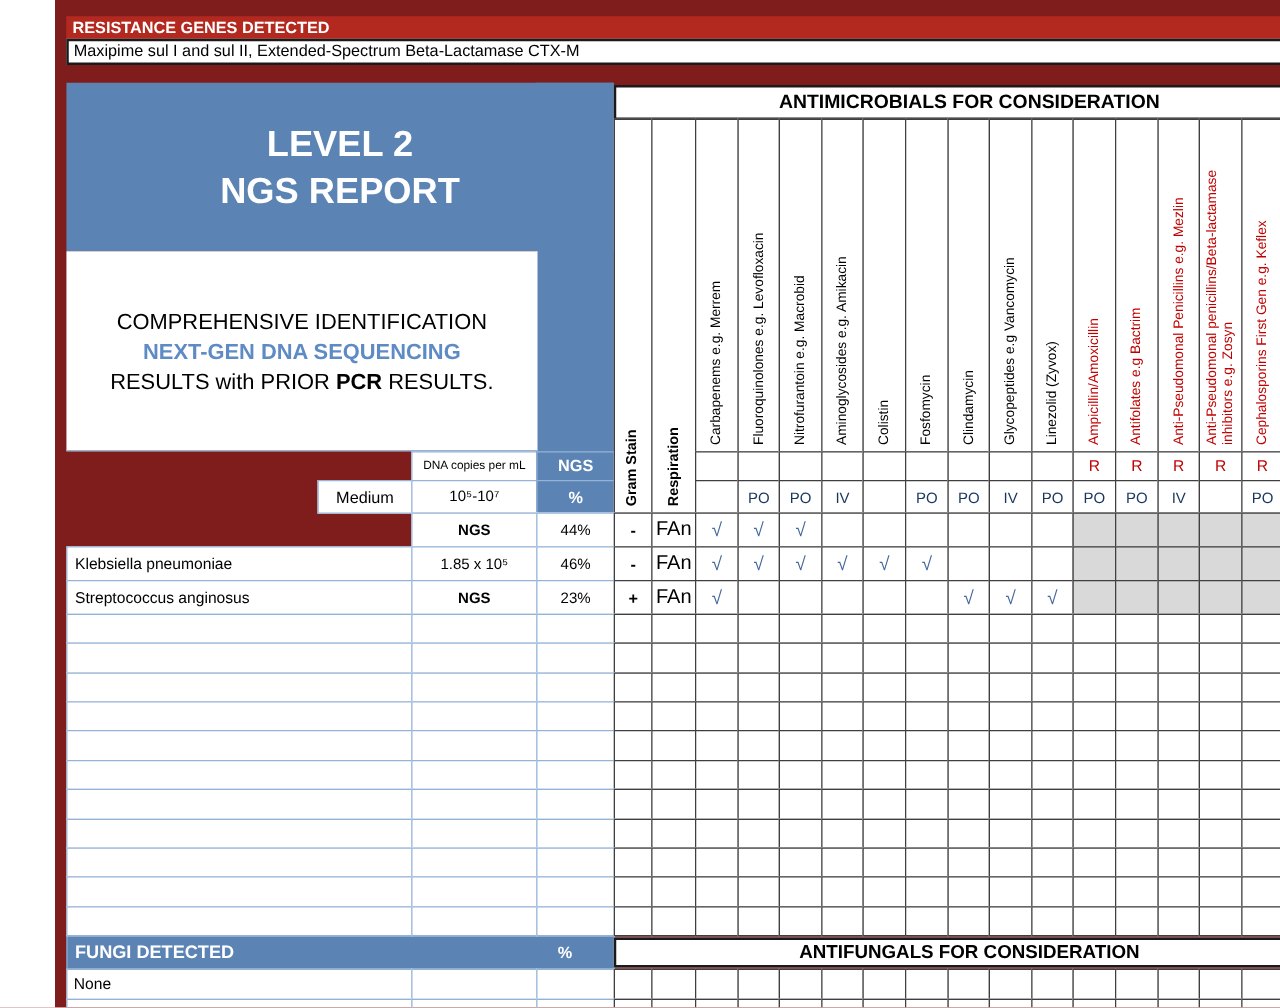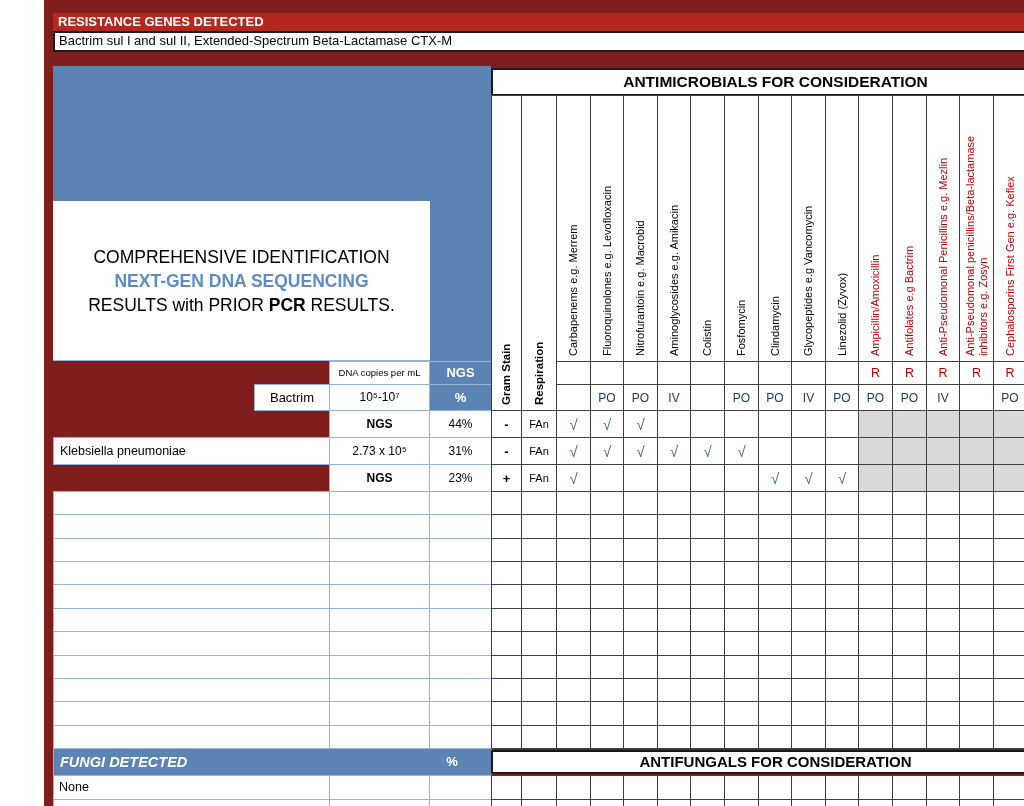--- a/index.html
+++ b/index.html
@@ -38,72 +38,74 @@
       font-weight:bold;font-size:13px;text-align:center;line-height:22px;}
   #cell-bactload{left:0;top:318px;width:202px;height:27px;background:var(--blue);color:#fff;
       font-weight:bold;font-size:15.5px;line-height:25px;padding-left:8px;}
   #cell-medium{left:201px;top:318px;width:76px;height:27px;text-align:center;font-size:13px;line-height:25px;}
   #cell-range{left:276px;top:318px;width:101px;height:27px;text-align:center;font-size:12px;line-height:25px;}
   #cell-pct{left:376px;top:318px;width:63px;height:27px;background:var(--blue);color:#fff;
       font-weight:bold;font-size:13px;text-align:center;line-height:25px;}
 
   #fungi-banner{left:0;top:682px;width:439px;height:28px;background:var(--blue);
       border:1px solid var(--lblue);color:#fff;font-weight:bold;}
-  #fungi-label{position:absolute;left:6px;top:0;font-size:14.5px;line-height:26px;font-style:italic;}
+  #fungi-label{position:absolute;left:6px;top:0;font-size:14.5px;line-height:26px;}
   #fungi-pct{position:absolute;left:367px;top:0;width:62px;text-align:center;font-size:13px;line-height:26px;}
   #cell-none-name{left:0;top:709px;width:277px;height:25px;font-size:12.5px;line-height:23px;padding-left:5px;}
   #cell-none-val{left:276px;top:709px;width:101px;height:25px;}
   #cell-none-pct{left:376px;top:709px;width:63px;height:25px;}
 
   
   .rcell{background:#fff;border:1px solid #3f3f3f;}
   .cc{display:flex;align-items:center;justify-content:center;}
   .hdrcell{display:flex;justify-content:center;overflow:hidden;}
   .rot{writing-mode:vertical-rl;transform:rotate(180deg);font-size:11px;line-height:12.5px;
        padding-top:5px;max-height:100%;}
   .rot.bold{font-weight:bold;font-size:11.5px;}
   .redtxt{color:var(--red);}
   .graybg{background:var(--gray);}
   .check{color:var(--check);font-size:15px;}
   .route{color:var(--navy);font-size:12px;}
   .rmark{color:var(--red);font-size:12.5px;}
   .gramv{font-weight:bold;font-size:13px;}
-  .respv{font-size:11px;}
+  .respv{font-size:16px;}
   .orgname{font-size:12.5px;padding-left:6px;display:flex;align-items:center;}
   .orgval{font-size:12px;}
   .orgval.bold{font-weight:bold;}
 </style>
 </head>
 <body>
 
 <div id="page">
 
   <div class="abs" id="banner-red"><span>RESISTANCE GENES DETECTED</span></div>
 
-  <div class="abs" id="genes-row"><span>Bactrim sul I and sul II, Extended-Spectrum Beta-Lactamase CTX-M</span></div>
+  <div class="abs" id="genes-row"><span>Maxipime sul I and sul II, Extended-Spectrum Beta-Lactamase CTX-M</span></div>
 
   <div class="abs" id="main">
 
     <div class="abs" id="blue-strip"></div>
 
     <div class="abs" id="blue-header">
+      <div>LEVEL 2</div>
+      <div>NGS REPORT</div>
     </div>
 
     <div class="abs" id="info-box">
       <div>COMPREHENSIVE IDENTIFICATION</div>
       <div class="info-l2">NEXT-GEN DNA SEQUENCING</div>
       <div><span>RESULTS with PRIOR </span><b>PCR</b><span> RESULTS.</span></div>
     </div>
 
     <div class="abs" id="amr-title">ANTIMICROBIALS FOR CONSIDERATION</div>
 
     <div class="abs lcell" id="cell-dna">DNA copies per mL</div>
     <div class="abs lcell" id="cell-ngs">NGS</div>
 
-    <div class="abs lcell" id="cell-medium">Bactrim</div>
+    <div class="abs lcell" id="cell-medium">Medium</div>
     <div class="abs lcell" id="cell-range">10⁵-10⁷</div>
     <div class="abs lcell" id="cell-pct">%</div>
 
     <div class="abs" id="fungi-banner">
       <span id="fungi-label">FUNGI DETECTED</span>
       <span id="fungi-pct">%</span>
     </div>
     <div class="abs" id="antifungals-box">ANTIFUNGALS FOR CONSIDERATION</div>
 
     <div class="abs lcell" id="cell-none-name">None</div>
@@ -257,24 +259,24 @@
       <div class="abs rcell cc check graybg" style="left: 805px; top: 344px; width: 35px; height: 28px;"></div>
       <div class="abs rcell cc check graybg" style="left: 839px; top: 344px; width: 35px; height: 28px;"></div>
       <div class="abs rcell cc check graybg" style="left: 873px; top: 344px; width: 34px; height: 28px;"></div>
       <div class="abs rcell cc check graybg" style="left: 906px; top: 344px; width: 35px; height: 28px;"></div>
       <div class="abs rcell cc check graybg" style="left: 940px; top: 344px; width: 34px; height: 28px;"></div>
       <div class="abs rcell cc check graybg" style="left: 973px; top: 344px; width: 35px; height: 28px;"></div>
       <div class="abs lcell orgname" style="left: 0px; top: 371px; width: 277px; height: 28px;">
         <span>Klebsiella pneumoniae</span>
       </div>
       <div class="abs lcell cc orgval" style="left: 276px; top: 371px; width: 101px; height: 28px;">
-        <span>2.73 x 10⁵</span>
+        <span>1.85 x 10⁵</span>
       </div>
       <div class="abs lcell cc orgval" style="left: 376px; top: 371px; width: 63px; height: 28px;">
-        <span>31%</span>
+        <span>46%</span>
       </div>
       <div class="abs rcell cc gramv" style="left: 438px; top: 371px; width: 31px; height: 28px;">
         <span>-</span>
       </div>
       <div class="abs rcell cc respv" style="left: 468px; top: 371px; width: 36px; height: 28px;">
         <span>FAn</span>
       </div>
       <div class="abs rcell cc check" style="left: 503px; top: 371px; width: 35px; height: 28px;">
         <span>√</span>
       </div>
@@ -295,20 +297,23 @@
       </div>
       <div class="abs rcell cc check" style="left: 705px; top: 371px; width: 34px; height: 28px;"></div>
       <div class="abs rcell cc check" style="left: 738px; top: 371px; width: 35px; height: 28px;"></div>
       <div class="abs rcell cc check" style="left: 772px; top: 371px; width: 34px; height: 28px;"></div>
       <div class="abs rcell cc check graybg" style="left: 805px; top: 371px; width: 35px; height: 28px;"></div>
       <div class="abs rcell cc check graybg" style="left: 839px; top: 371px; width: 35px; height: 28px;"></div>
       <div class="abs rcell cc check graybg" style="left: 873px; top: 371px; width: 34px; height: 28px;"></div>
       <div class="abs rcell cc check graybg" style="left: 906px; top: 371px; width: 35px; height: 28px;"></div>
       <div class="abs rcell cc check graybg" style="left: 940px; top: 371px; width: 34px; height: 28px;"></div>
       <div class="abs rcell cc check graybg" style="left: 973px; top: 371px; width: 35px; height: 28px;"></div>
+      <div class="abs lcell orgname" style="left: 0px; top: 398px; width: 277px; height: 28px;">
+        <span>Streptococcus anginosus</span>
+      </div>
       <div class="abs lcell cc orgval bold" style="left: 276px; top: 398px; width: 101px; height: 28px;">
         <span>NGS</span>
       </div>
       <div class="abs lcell cc orgval" style="left: 376px; top: 398px; width: 63px; height: 28px;">
         <span>23%</span>
       </div>
       <div class="abs rcell cc gramv" style="left: 438px; top: 398px; width: 31px; height: 28px;">
         <span>+</span>
       </div>
       <div class="abs rcell cc respv" style="left: 468px; top: 398px; width: 36px; height: 28px;">

